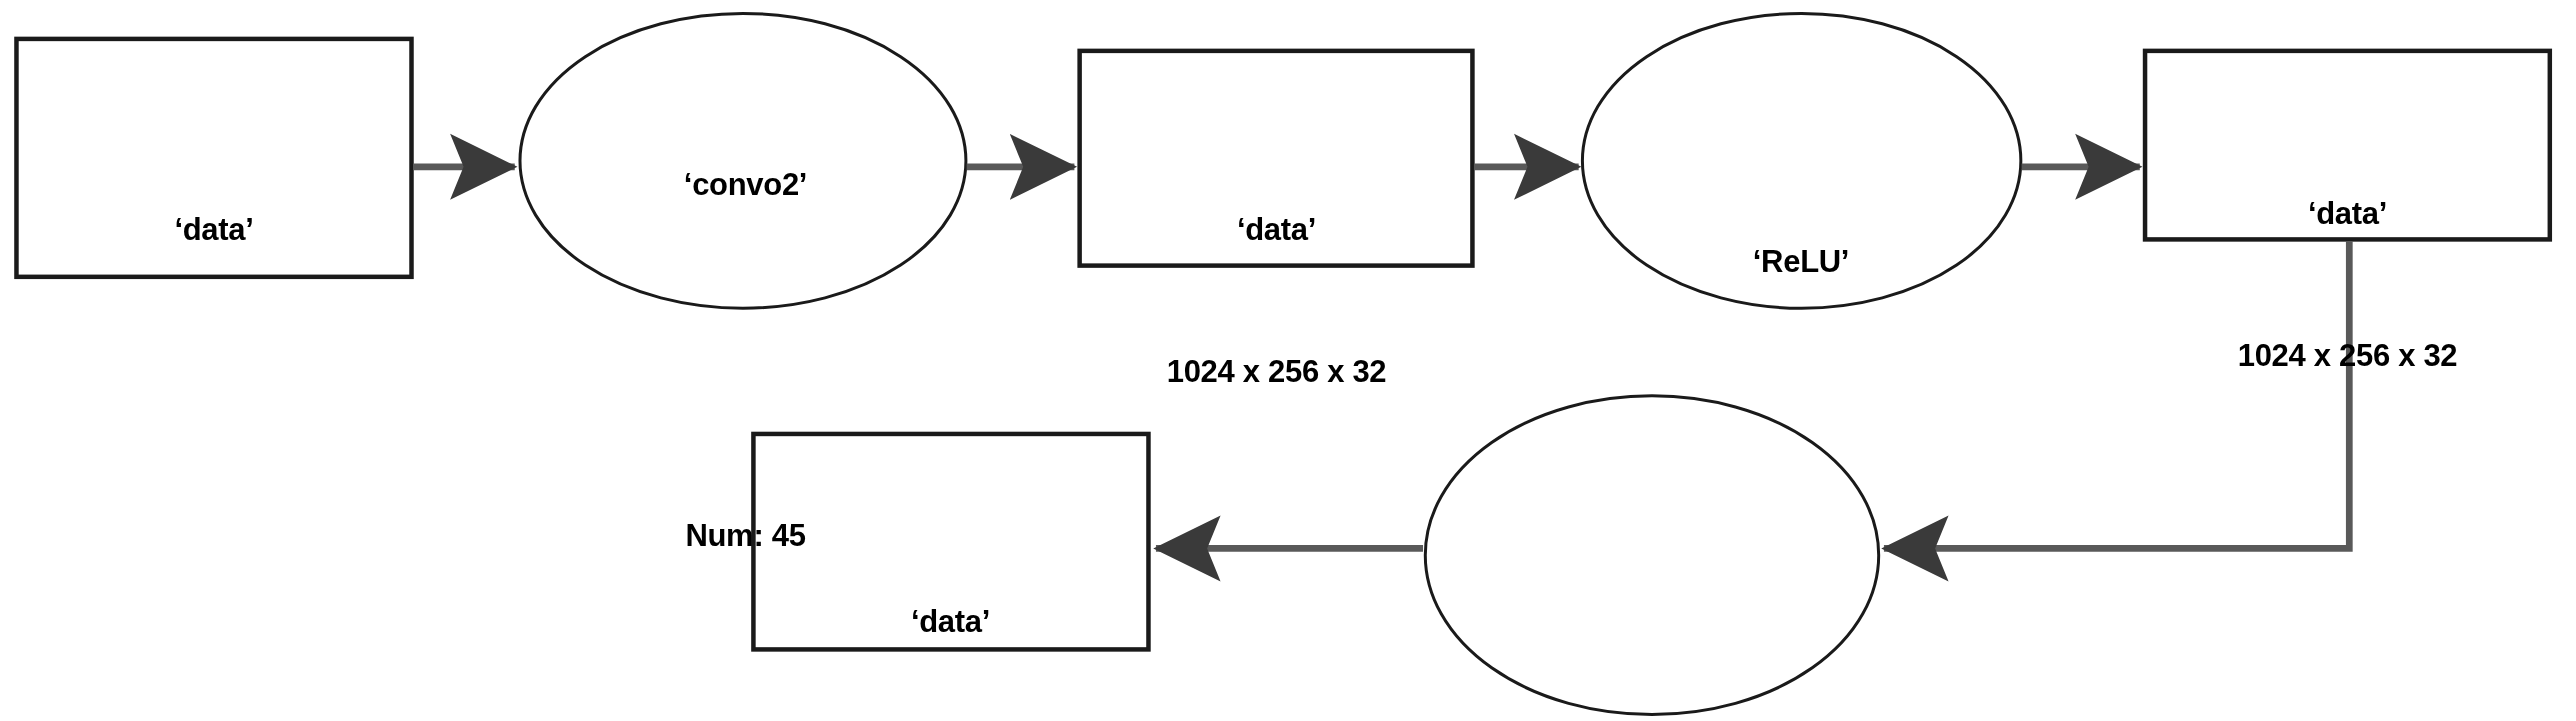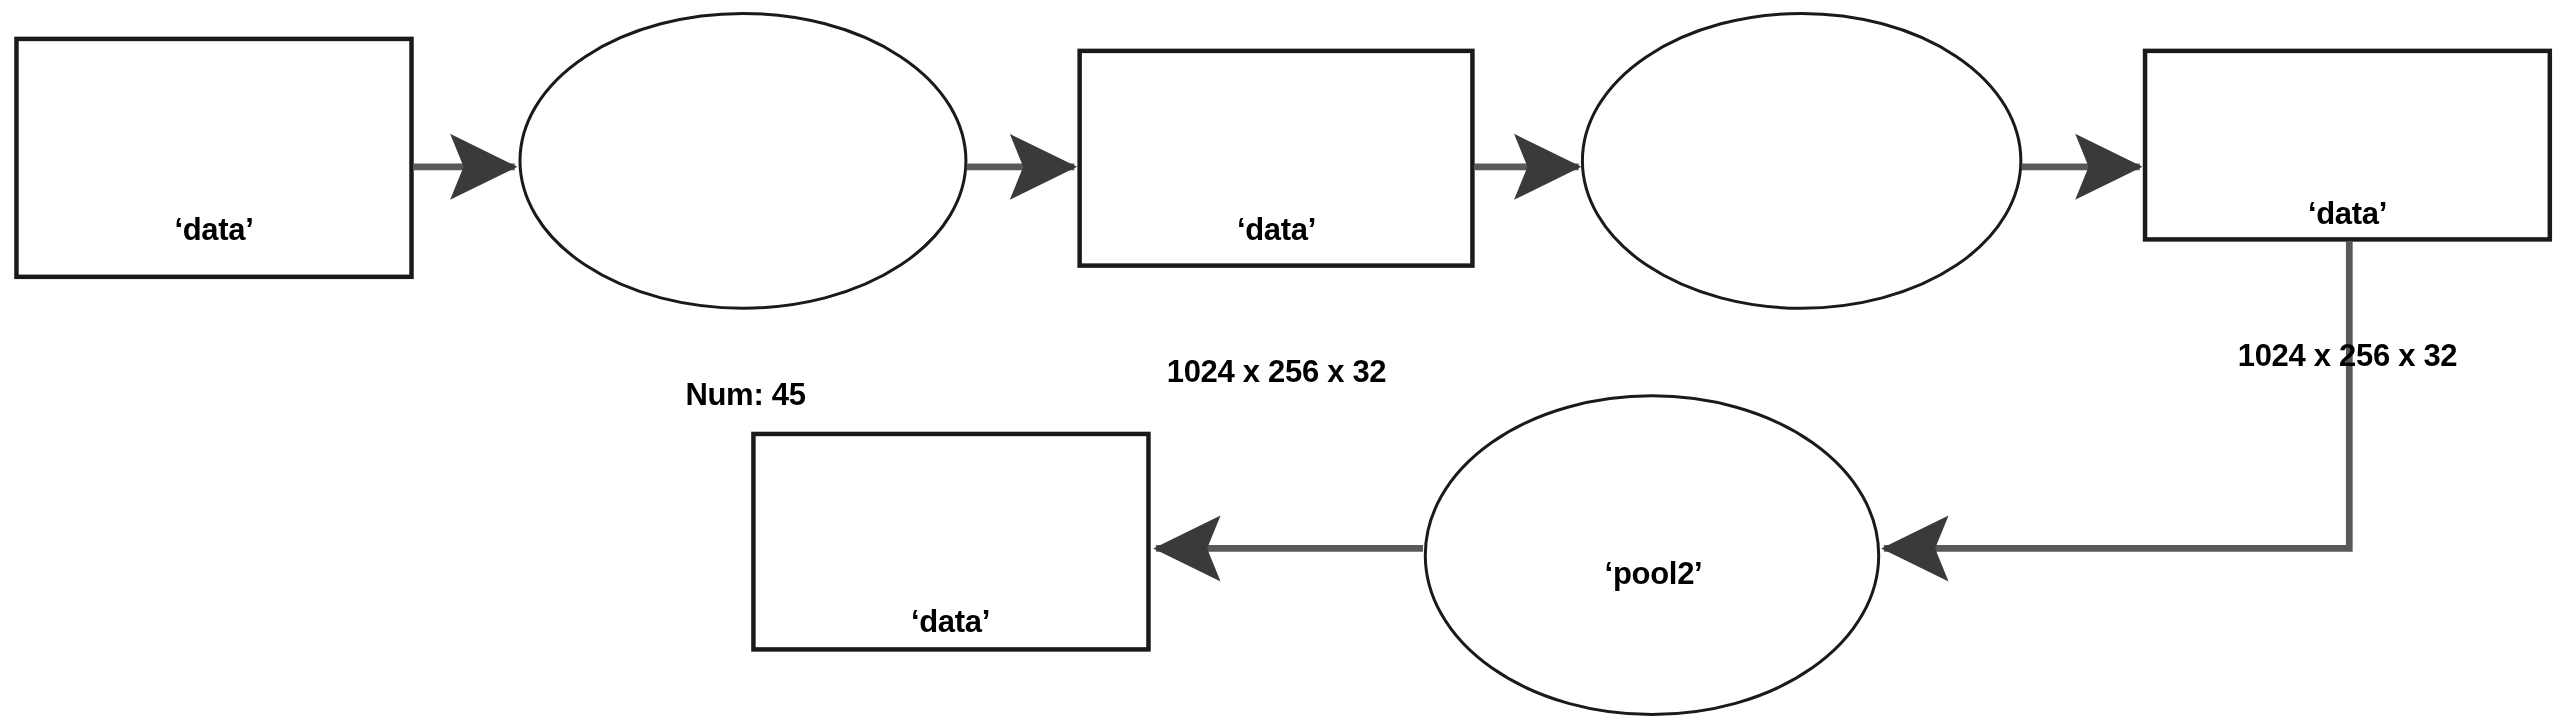--- a/index.html
+++ b/index.html
@@ -94,45 +94,48 @@
     <polyline points="3140,322 3140,733 2518,733" fill="none" stroke="#595959" stroke-width="9" marker-end="url(#arrow-left)"></polyline>
 
     <line x1="1902" y1="733" x2="1545" y2="733" stroke="#595959" stroke-width="9" marker-end="url(#arrow-left)"></line>
   </svg>
 
   <div class="node-label box-label" style="left:16.5px; top:112px; width:395px;">
     <div>‘data’</div>
   </div>
 
   <div class="node-label ellipse-label" style="left:536px; top:67px; width:419px;">
+    <div>‘convo2’</div>
     <div style="height:10.5px;"></div>
     <div style="height:10.5px;"></div>
     <div>Num: 45</div>
     
     
   </div>
 
   <div class="node-label box-label" style="left:1080px; top:112px; width:393px;">
     <div>‘data’</div>
     <div>1024 x 256 x 32</div>
   </div>
 
+  <div class="node-label ellipse-label" style="left:1582px; top:144px; width:438px;">
+    <div>‘ReLU’</div>
+  </div>
 
   <div class="node-label box-label" style="left:2145px; top:96px; width:405px;">
     <div>‘data’</div>
     <div>1024 x 256 x 32</div>
   </div>
 
   <div class="node-label box-label" style="left:753px; top:504px; width:395px;">
     <div>‘data’</div>
     
   </div>
 
   <div class="node-label ellipse-label" style="left:1444px; top:456px; width:419px;">
-    <div>‘pool2’</div>
     <div style="height:13.5px;"></div>
     
     
     
     
     
   </div>
 
 </div>
 

